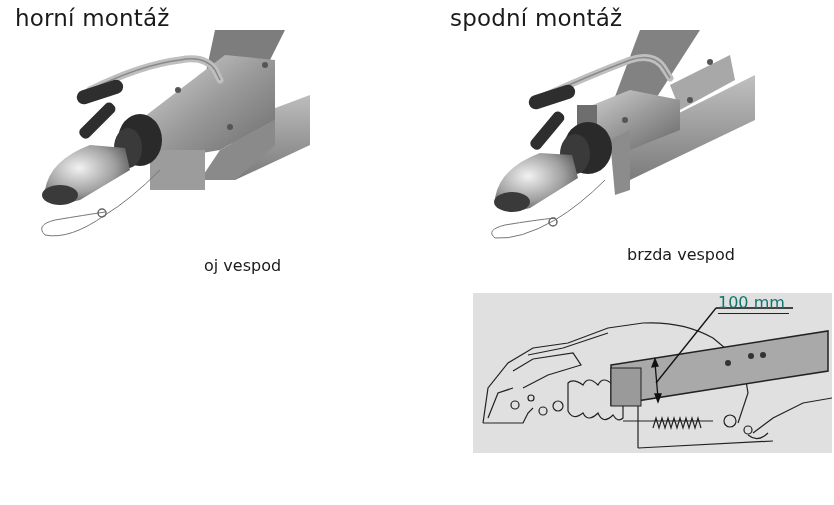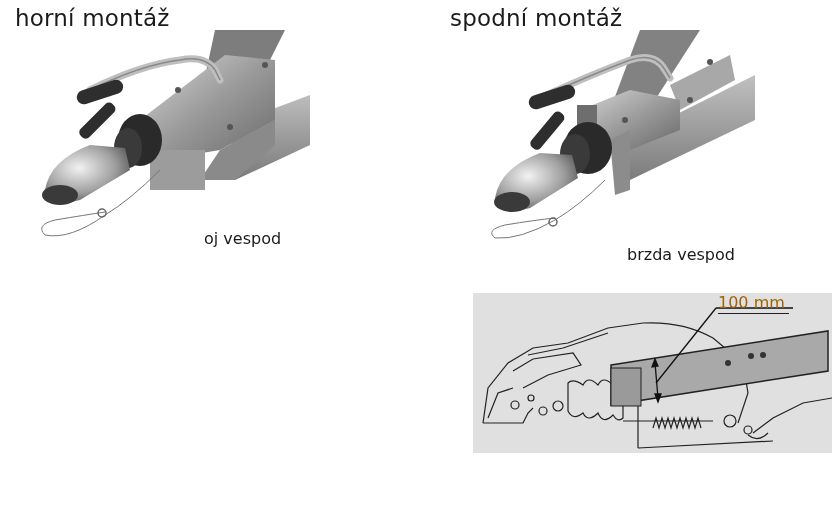--- a/index.html
+++ b/index.html
@@ -47,21 +47,21 @@
       text-align: center;
       font-size: 16px;
       line-height: 19px;
     }
     .dim-label {
       position: absolute;
       left: 718px;
       top: 293px;
       font-size: 16px;
       line-height: 20px;
-      color: #a16207;
+      color: #0f766e;
       border-bottom: 1.5px solid #222;
       padding-right: 4px;
     }
   </style>
 </head>
 <body>
 
 <div class="title" style="left:15px; top:4px;">horní montáž</div>
 
 <svg class="photo" style="left:30px; top:30px;" width="280" height="220" viewBox="0 0 280 220">
@@ -101,21 +101,21 @@
 
   <path d="M15,160 Q20,130 60,115 L95,118 L100,140 L50,170 Q25,178 15,160 Z" fill="url(#headA)"></path>
   <ellipse cx="30" cy="165" rx="18" ry="10" fill="#3a3a3a"></ellipse>
 
   <rect x="45" y="85" width="45" height="12" rx="5" transform="rotate(-45 67 91)" fill="#2e2e2e"></rect>
 
   <path d="M130,140 Q100,170 75,185 Q40,210 15,205 Q5,195 25,190 Q55,185 75,182" stroke="#777" stroke-width="1" fill="none"></path>
   <circle cx="72" cy="183" r="4" fill="none" stroke="#666" stroke-width="1.5"></circle>
 </svg>
 
-<div class="caption" style="left:204px; top:229px;">oj vespod</div>
+<div class="caption" style="left:204px; top:256px;">oj vespod</div>
 
 <div class="title" style="left:450px; top:4px;">spodní montáž</div>
 
 <svg class="photo" style="left:480px; top:30px;" width="300" height="220" viewBox="0 0 300 220">
   <defs>
     <linearGradient id="steelC" x1="0" y1="0" x2="1" y2="1">
       <stop offset="0" stop-color="#d5d5d5"></stop>
       <stop offset="0.5" stop-color="#9c9c9c"></stop>
       <stop offset="1" stop-color="#686868"></stop>
     </linearGradient>

